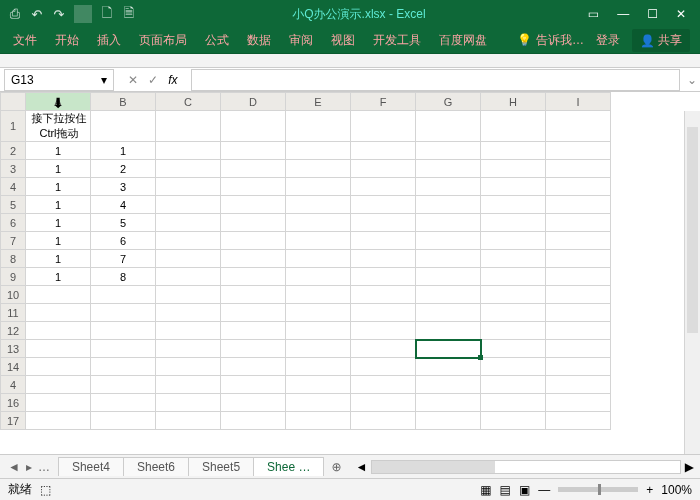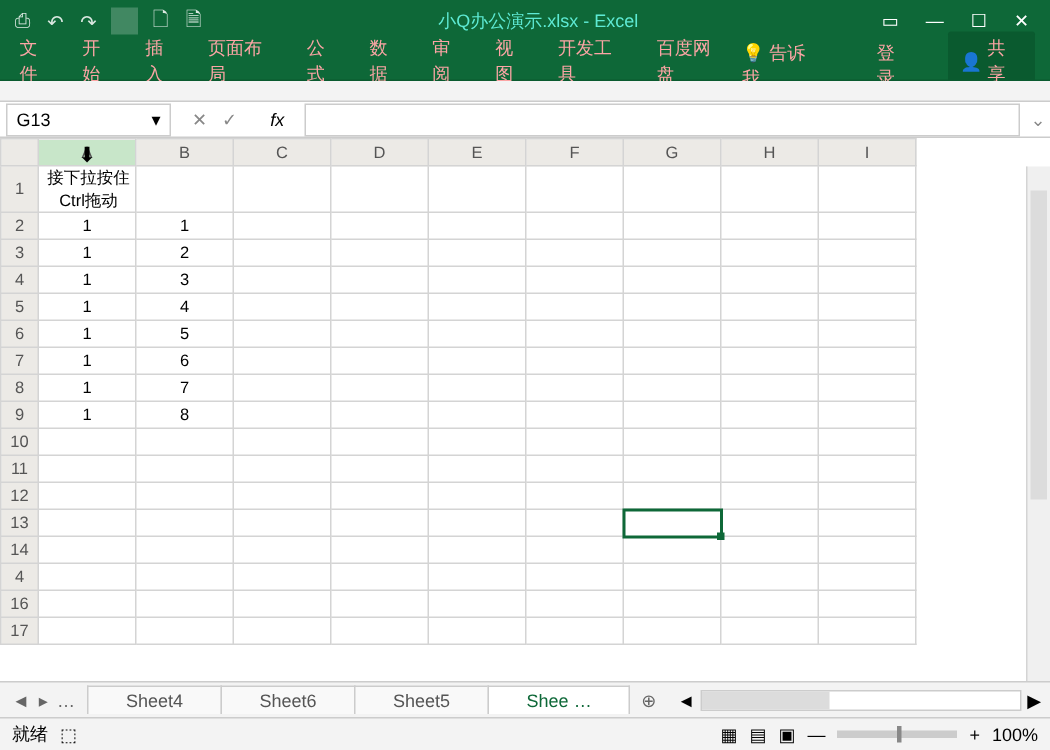--- a/index.html
+++ b/index.html
@@ -5,45 +5,45 @@
 *{box-sizing:border-box;margin:0;padding:0;font-family:"Microsoft YaHei",sans-serif;font-size:12px;user-select:none}
 body{width:700px;height:500px;overflow:hidden;background:#fff;display:flex;flex-direction:column}
 .titlebar{height:28px;background:#0e6838;display:flex;align-items:center;color:#fff}
 .qat{display:flex;gap:4px;padding:0 6px;align-items:center;height:100%}
 .qat span{width:18px;height:18px;display:flex;align-items:center;justify-content:center;font-size:13px;opacity:.85}
 .qsep{width:1px;height:18px;background:rgba(255,255,255,.25);margin:0 2px}
 .titletext{flex:1;text-align:center;font-size:12px;color:#5eead4}
 .winbtns{display:flex;gap:18px;padding:0 14px;font-size:13px}
 .ribbon{height:26px;background:#0e6838;display:flex;align-items:center;color:#fca5a5;padding:0 4px;border-bottom:1px solid #0a5a2f}
 .tab{padding:0 9px;height:100%;display:flex;align-items:center;font-size:12px}
-.ribr{margin-left:auto;display:flex;align-items:flex-end;gap:24px;padding-right:6px}
+.ribr{margin-left:auto;display:flex;align-items:center;gap:12px;padding-right:6px}
 .share{background:#0a5a2f;padding:3px 8px;border-radius:2px;display:flex;align-items:center;gap:3px}
 .toolgap{height:14px;background:#f3f3f3;border-bottom:1px solid #ccc}
 .fxbar{height:24px;display:flex;align-items:center;border-bottom:1px solid #ccc;background:#fff}
 .namebox{width:110px;height:22px;border:1px solid #ccc;margin:0 4px;padding:0 6px;display:flex;align-items:center;justify-content:space-between}
 .fxicons{display:flex;gap:10px;padding:0 10px;color:#888}
-.fxlabel{font-style:italic;color:#000000;margin-left:12px}
+.fxlabel{font-style:italic;color:#000000;margin-left:0}
 .fxinput{flex:1;height:22px;border:1px solid #ccc;margin:0 4px}
 .fxexp{width:16px;color:#888;text-align:center}
 .grid{flex:1;overflow:hidden;position:relative;background:#fff}
 table{border-collapse:collapse;table-layout:fixed}
 th,td{border:1px solid #d4d4d4;height:18px;padding:0;text-align:center;font-size:11px;background:#fff}
 th{background:#eceae6;color:#555;font-weight:normal}
 .rowh{width:25px;background:#eceae6;color:#555;text-align:center}
 .colh{width:65px}
 .corner{width:25px;background:#eceae6}
 .hilite{background:#c8e6c9!important;position:relative}
 .cursor{position:absolute;left:50%;top:2px;transform:translateX(-50%);font-size:14px;color:#000}
 .selcell{outline:2px solid #0e6838;outline-offset:-1px;position:relative}
 .selcell::after{content:"";position:absolute;right:-3px;bottom:-3px;width:5px;height:5px;background:#0e6838}
 td.v{text-align:center}
 td.l{text-align:center;padding-left:2px}
 .sheets{height:24px;border-top:1px solid #ccc;background:#f3f3f3;display:flex;align-items:center}
 .sharrows{display:flex;gap:6px;padding:0 8px;color:#666}
-.shtab{border:1px solid #ccc;border-bottom:none;padding:2px 25px;background:#fff;color:#0e6838;margin-right:-1px}
+.shtab{border:1px solid #ccc;border-bottom:none;padding:2px 13px;background:#fff;color:#0e6838;margin-right:-1px}
 .shtab.dim{background:#f9f9f9;color:#555}
 .shplus{padding:0 8px;color:#666}
 .shscroll{flex:1;display:flex;align-items:center;padding:0 6px}
 .hscroll{flex:1;height:14px;border:1px solid #ccc;background:#fff;margin:0 4px;position:relative}
 .hscroll::before{content:"";position:absolute;left:0;top:0;width:40%;height:100%;background:#dcdcdc}
 .status{height:22px;background:#f3f3f3;border-top:1px solid #ccc;display:flex;align-items:center;padding:0 8px;color:#000000}
 .stleft{display:flex;gap:8px;align-items:center}
 .stright{margin-left:auto;display:flex;gap:8px;align-items:center}
 .zoom{width:80px;height:5px;background:#ccc;position:relative}
 .zoom::after{content:"";position:absolute;left:50%;top:-3px;width:3px;height:11px;background:#888}

